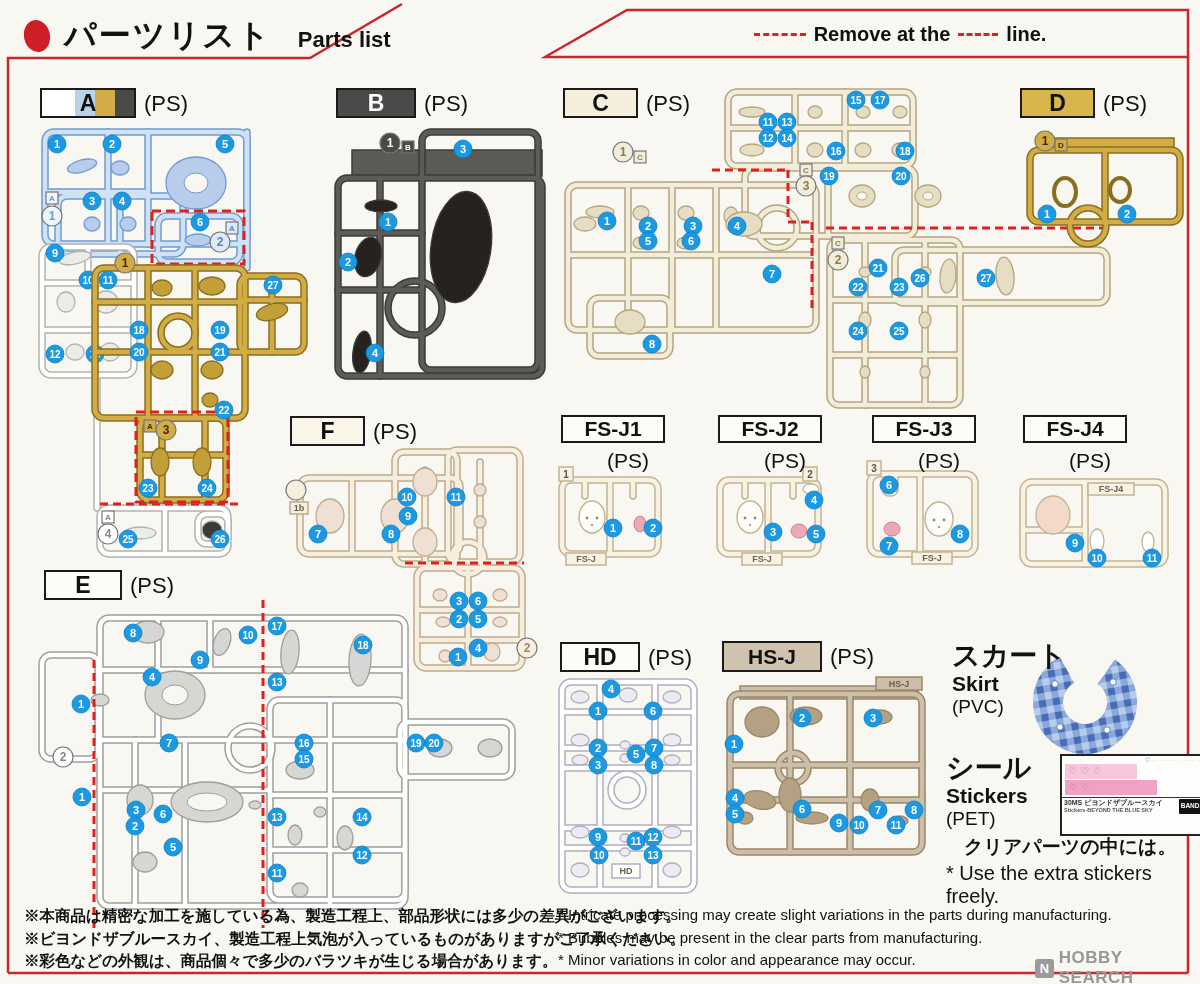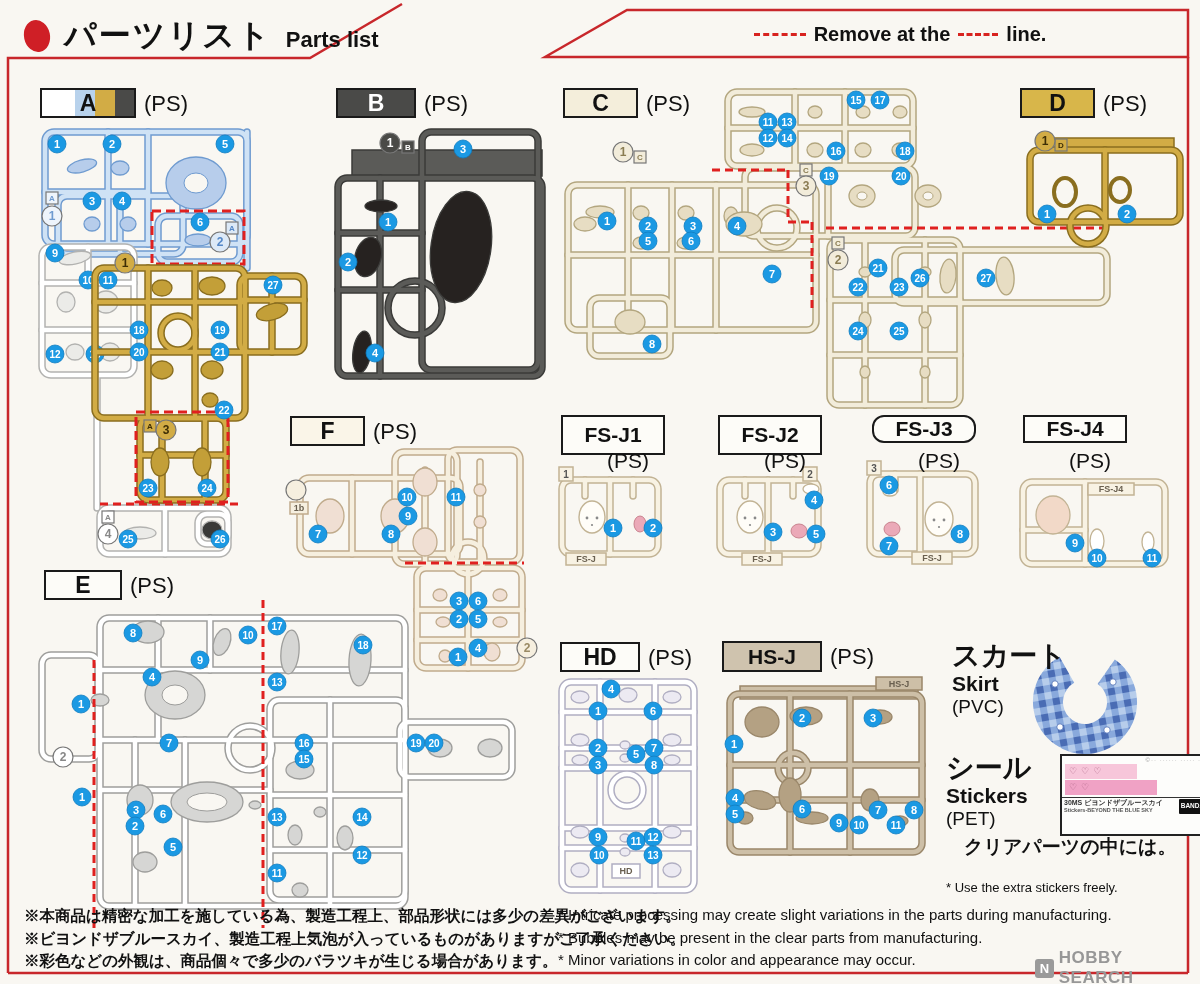--- a/index.html
+++ b/index.html
@@ -3,21 +3,21 @@
 <meta charset="utf-8">
 <style>
   *{margin:0;padding:0;box-sizing:border-box}
   html,body{width:1200px;height:984px}
   body{position:relative;background:#f9f7f2;font-family:"Liberation Sans",sans-serif;overflow:hidden;color:#111}
   #art{position:absolute;left:0;top:0;z-index:1}
   
   .hdr{position:absolute;left:24px;top:14px;display:flex;align-items:center;z-index:3}
   .hdr-dot{width:26px;height:32px;background:#cf1f26;border-radius:50%;transform:rotate(-12deg);margin-right:14px}
   .hdr-jp{font-size:32px;font-weight:bold;letter-spacing:2px}
-  .hdr-en{font-size:22px;font-weight:bold;margin-left:14px;padding-top:8px}
+  .hdr-en{font-size:22px;font-weight:bold;margin-left:26px;padding-top:8px}
   
   .cutnote{position:absolute;left:620px;top:14px;width:560px;height:40px;display:flex;align-items:center;justify-content:center;gap:8px;z-index:3;font-size:20px;font-weight:600}
   .rdash{display:inline-block;height:0;border-top:3px dashed #d8231f}
   .rdash.long{width:52px}.rdash.short{width:40px}
   
   .label-wrap{position:absolute;z-index:3;display:flex;align-items:flex-start}
   .box{border:2px solid #1a1a1a;display:flex;align-items:center;justify-content:center;font-weight:bold;font-size:23px;color:#111;position:relative}
   .box.fs{font-size:21px}
   .style-multi{background:linear-gradient(90deg,#ffffff 0 36%,#b8d2ec 36% 58%,#d2ac45 58% 79%,#4a4a48 79% 100%)}
   .style-dark{background:#4a4a48;color:#fff}
@@ -29,21 +29,21 @@
   .ps{font-size:22px;margin-left:8px;margin-top:3px;white-space:nowrap}
   .ps-below{position:absolute;font-size:21px;white-space:nowrap}
   
   .blocklbl{position:absolute;z-index:3;line-height:1.15}
   .blocklbl .jp{font-size:28px;font-weight:bold}
   .blocklbl .en{font-size:21px;font-weight:bold}
   .blocklbl .mat{font-size:19px}
   .stk-note{position:absolute;z-index:3}
   .stk-note .jp1{font-size:19px;font-weight:bold}
   .stk-note .jp2{font-size:19px;font-weight:bold;margin-left:18px}
-  .stk-note .en{font-size:13px;margin-top:20px}
+  .stk-note .en{font-size:20px;margin-top:2px}
   
   .sheet{position:absolute;left:1060px;top:754px;width:152px;height:82px;background:#fdfdfb;border:2px solid #222;z-index:3;font-family:"Liberation Sans",sans-serif;overflow:hidden}
   .sheet .micro{font-size:6px;color:#999;text-align:right;padding:1px 3px 0 0;letter-spacing:1px}
   .sheet .strip{position:relative;height:15px;margin:1px 3px;font-size:9px;color:#b06a8a;letter-spacing:4px;line-height:14px;padding-left:4px}
   .sheet .s1{background:#f7c6da;width:72px}
   .sheet .s2{background:#f0a2c5;width:92px}
   .sheet .foot{border-top:1.5px solid #333;margin-top:2px;padding:1px 2px;display:flex;align-items:center;gap:2px}
   .sheet .foot .tt{font-size:7px;font-weight:bold;color:#333;line-height:1.2}
   .sheet .foot .sub{font-size:5.5px;color:#555;display:block}
   .sheet .logo{margin-left:auto;background:#111;color:#fff;font-size:6.5px;font-weight:bold;padding:4px 2px;line-height:1;border-radius:1px}
@@ -827,29 +827,29 @@
   </div>
 <div class="label-wrap" style="left: 1020px; top: 88px;">
     <div class="box style-gold" style="width: 75px; height: 30px;">D</div>
     <span class="ps">(PS)</span>
   </div>
 <div class="label-wrap" style="left: 290px; top: 416px;">
     <div class="box style-cream2" style="width: 75px; height: 30px;">F</div>
     <span class="ps">(PS)</span>
   </div>
 <div class="label-wrap" style="left: 561px; top: 415px;">
-    <div class="box style-white fs" style="width: 104px; height: 40px;">FS-J1</div>
+    <div class="box style-white fs" style="width: 104px; height: 28px;">FS-J1</div>
     <span class="ps-below" style="left: 46px; top: 34px;">(PS)</span>
   </div>
 <div class="label-wrap" style="left: 718px; top: 415px;">
-    <div class="box style-white fs" style="width: 104px; height: 40px;">FS-J2</div>
+    <div class="box style-white fs" style="width: 104px; height: 28px;">FS-J2</div>
     <span class="ps-below" style="left: 46px; top: 34px;">(PS)</span>
   </div>
 <div class="label-wrap" style="left: 872px; top: 415px;">
-    <div class="box style-white fs" style="width: 104px; height: 28px; border-radius: 12px;">FS-J3</div>
+    <div class="box style-white fs" style="width: 104px; height: 28px;">FS-J3</div>
     <span class="ps-below" style="left: 46px; top: 34px;">(PS)</span>
   </div>
 <div class="label-wrap" style="left: 1023px; top: 415px;">
     <div class="box style-white fs" style="width: 104px; height: 28px;">FS-J4</div>
     <span class="ps-below" style="left: 46px; top: 34px;">(PS)</span>
   </div>
 <div class="label-wrap" style="left: 44px; top: 570px;">
     <div class="box style-white" style="width: 78px; height: 30px;">E</div>
     <span class="ps">(PS)</span>
   </div>

